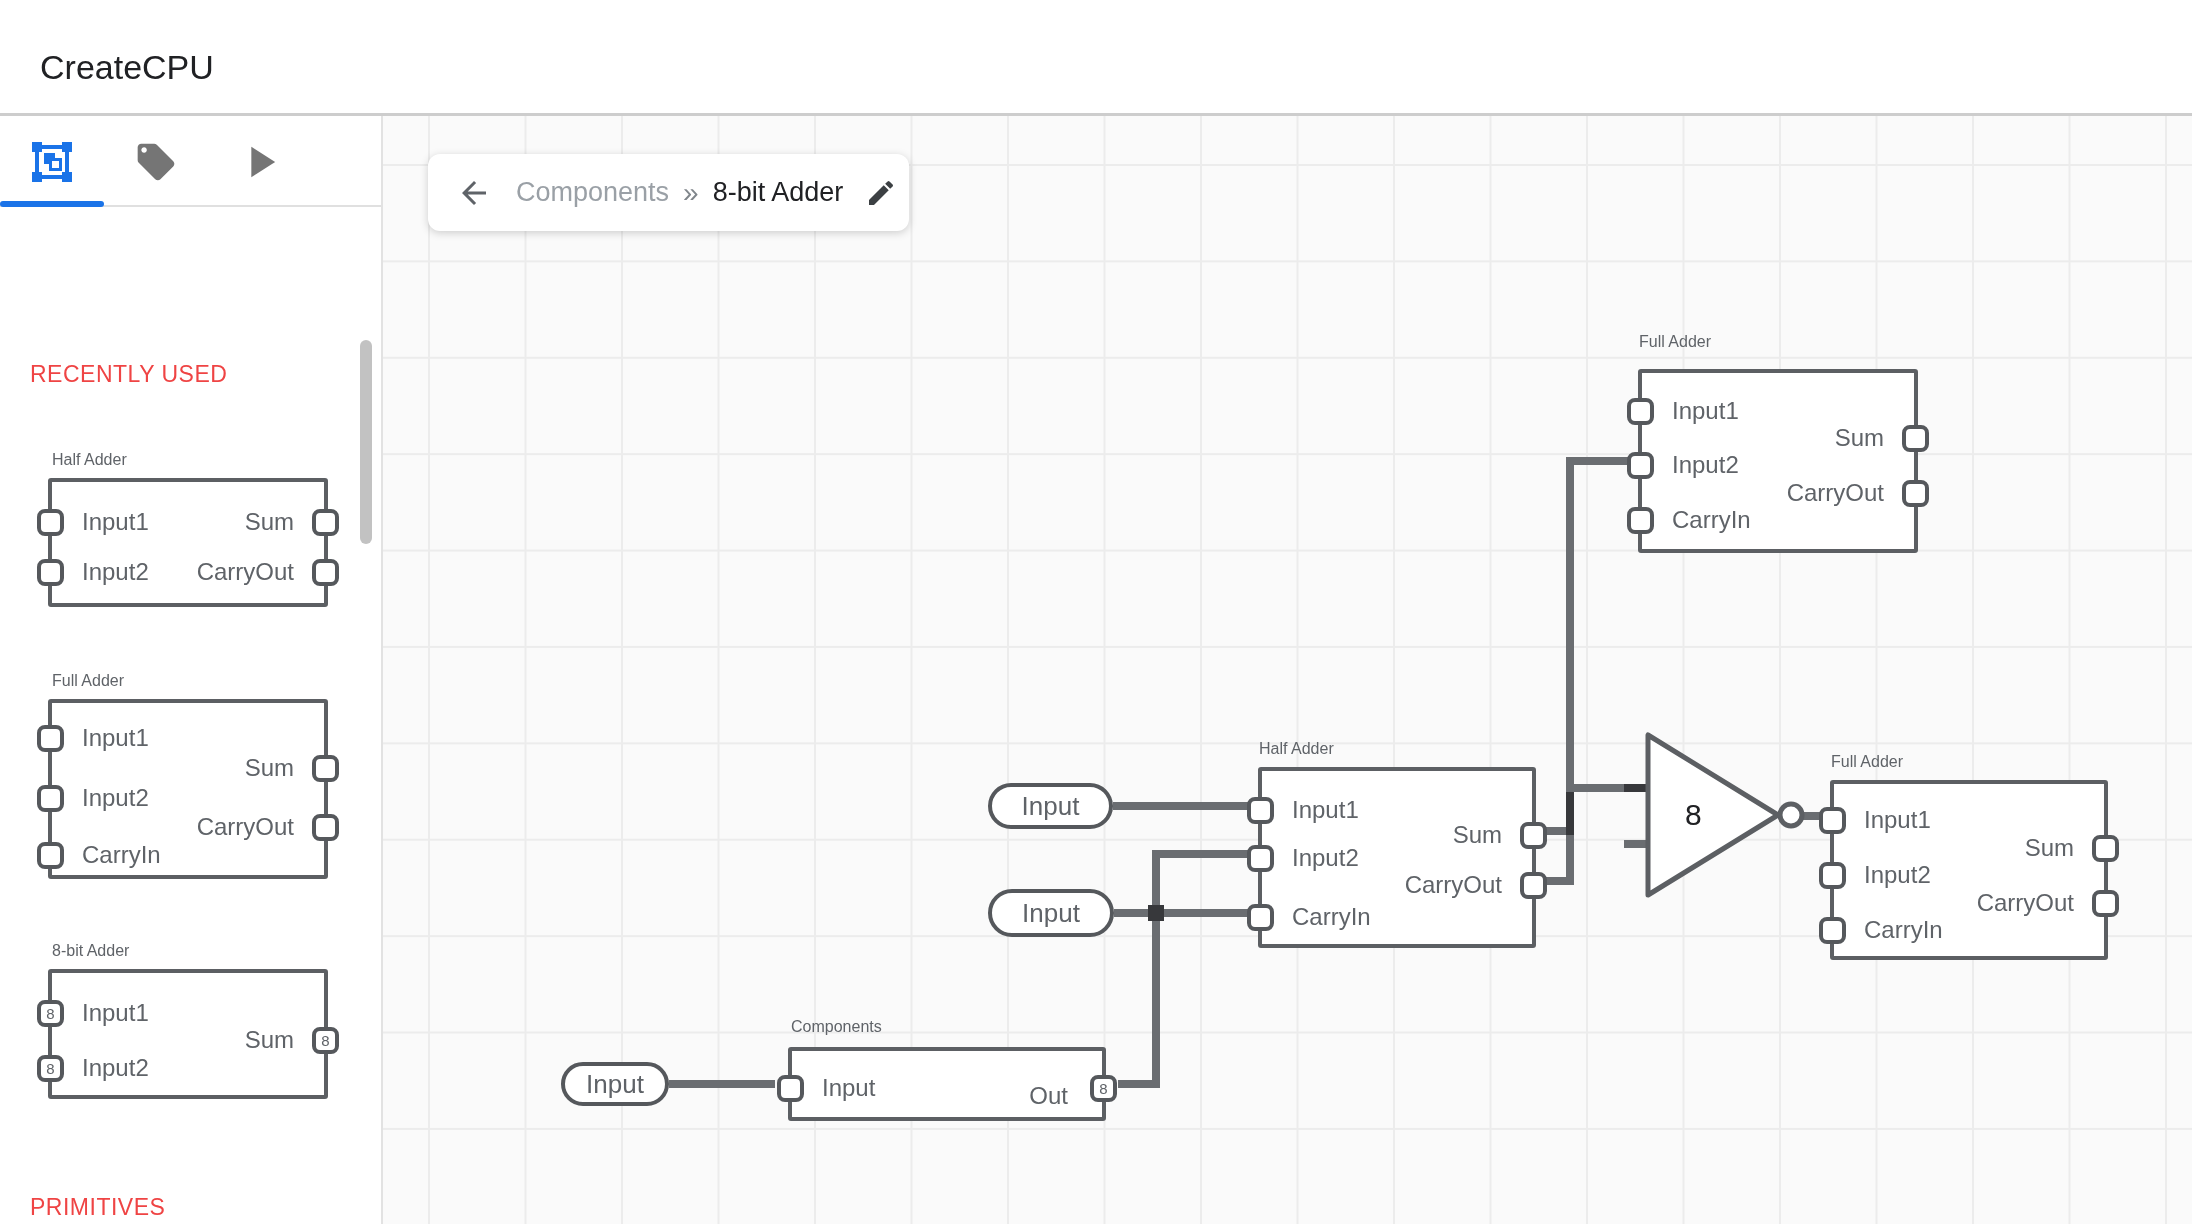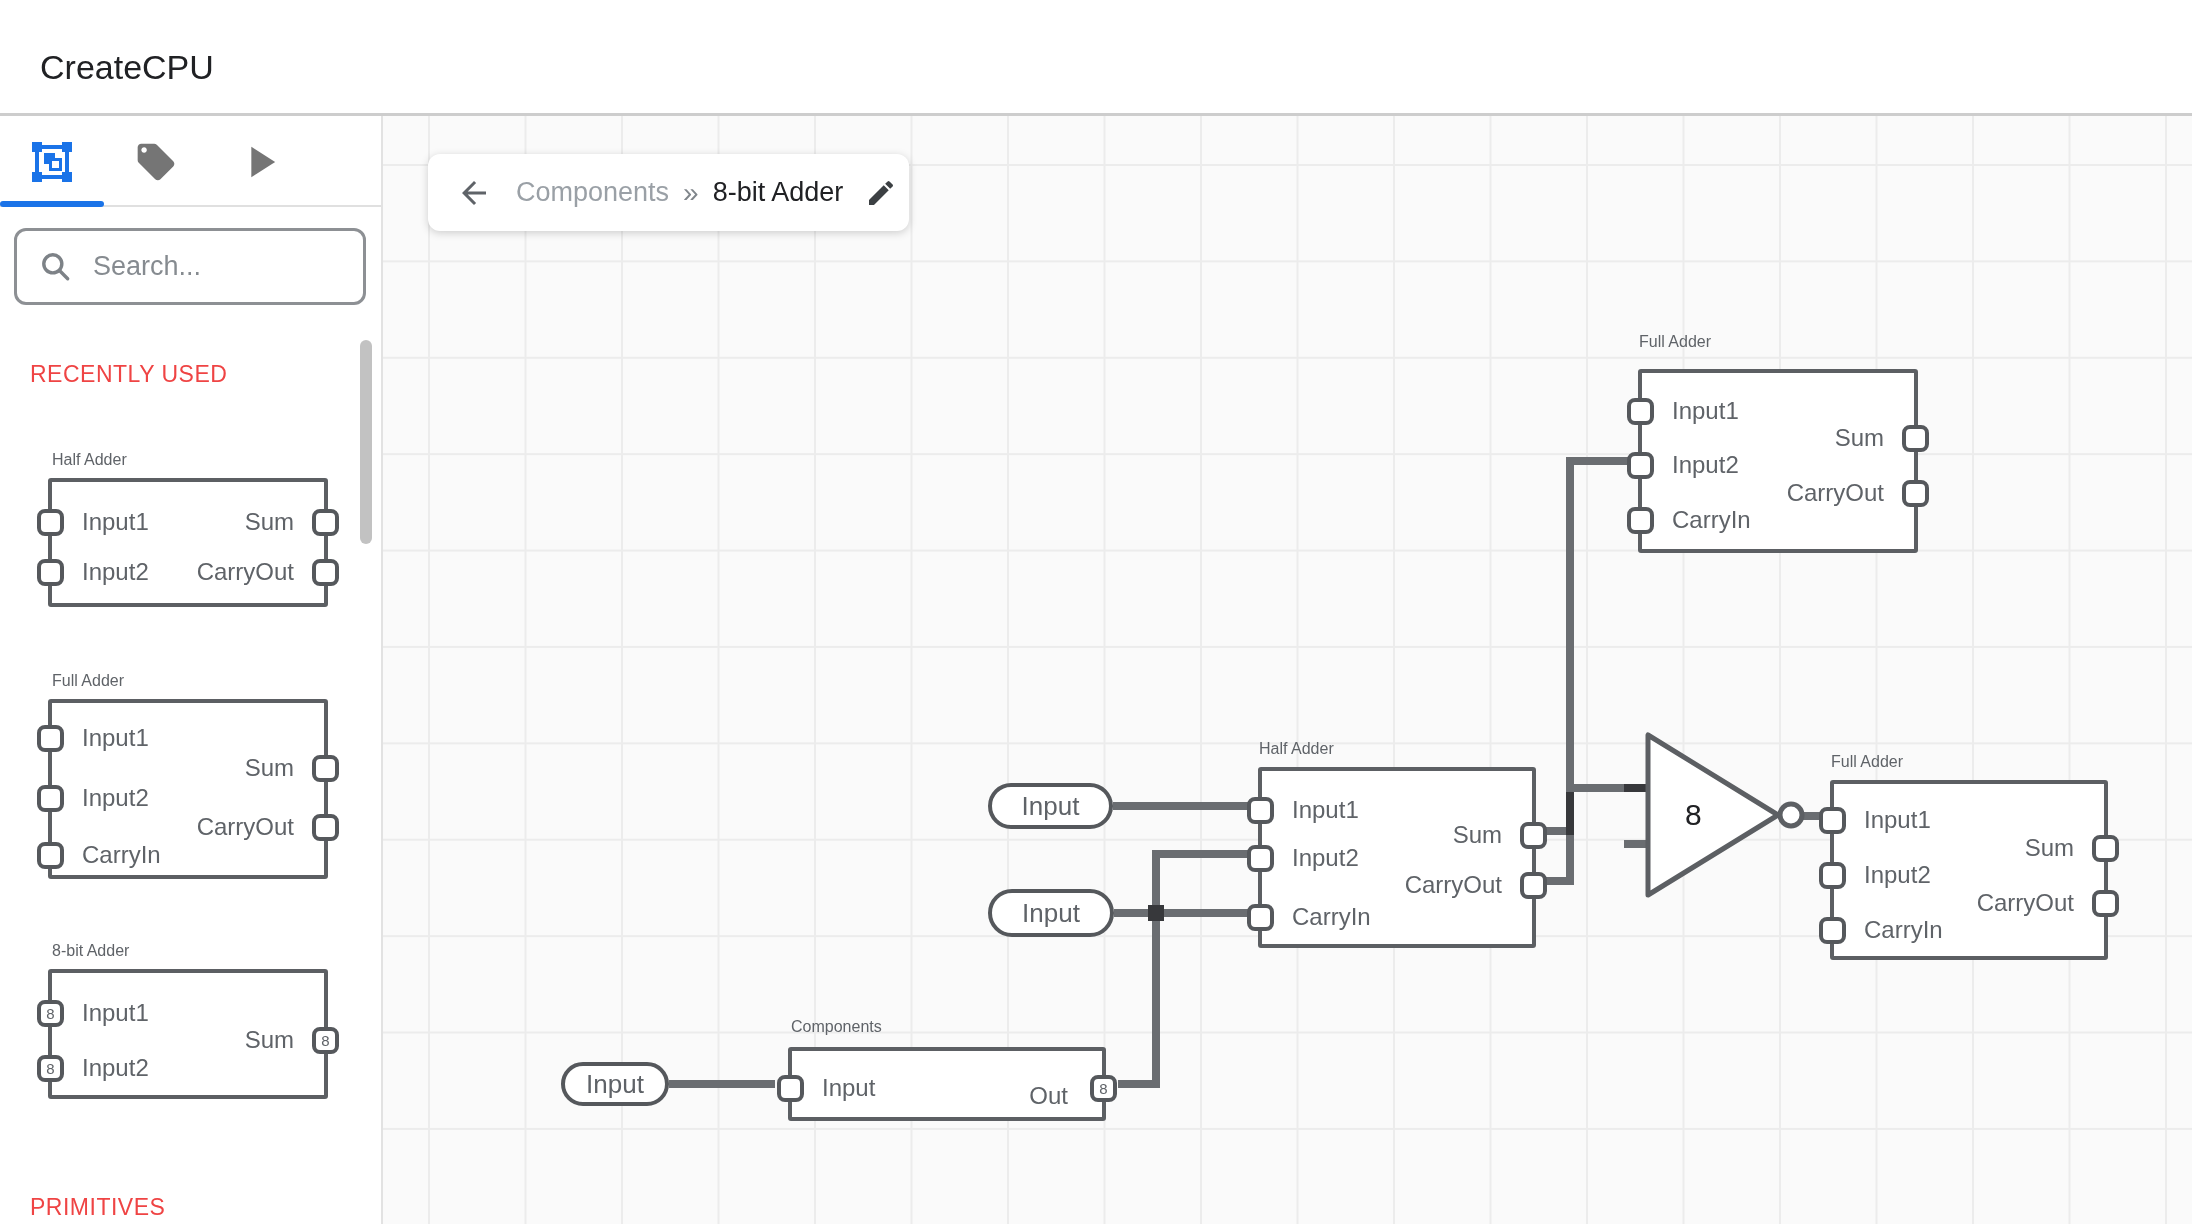--- a/index.html
+++ b/index.html
@@ -83,29 +83,20 @@
         <span>
           <svg width="52" height="52" viewBox="0 0 24 24">
               <path fill="#757575" d="M8 5v14l11-7z"></path>
             </svg>
         </span>
       </div>
       <div class="tabstrip-border"></div>
       <div class="tab-underline"></div>
     </div>
 
-    <div class="searchbox">
-      <span style="margin:0 18px 0 22px;display:flex">
-        <svg width="34" height="34" viewBox="0 0 32 32">
-          <circle cx="13" cy="13" r="8.5" fill="none" stroke="#7d8287" stroke-width="3.2"></circle>
-          <line x1="19.5" y1="19.5" x2="27" y2="27" stroke="#7d8287" stroke-width="3.2" stroke-linecap="round"></line>
-        </svg>
-      </span>
-      <input type="text" placeholder="Search..." style="">
-    </div>
 
     <div class="section-label" style="top:245px">RECENTLY USED</div>
 
     <div class="clabel" style="left:52px;top:331px">Half Adder</div>
     <div class="box" style="left:48px;top:362px;width:280px;height:129px">
       <div class="port l" style="top:26.5px"></div>
       <div class="port l" style="top:76.5px"></div>
       <div class="port r" style="top:26.5px"></div>
       <div class="port r" style="top:76.5px"></div>
       <div class="plabel" style="left:30px;top:26px">Input1</div>

